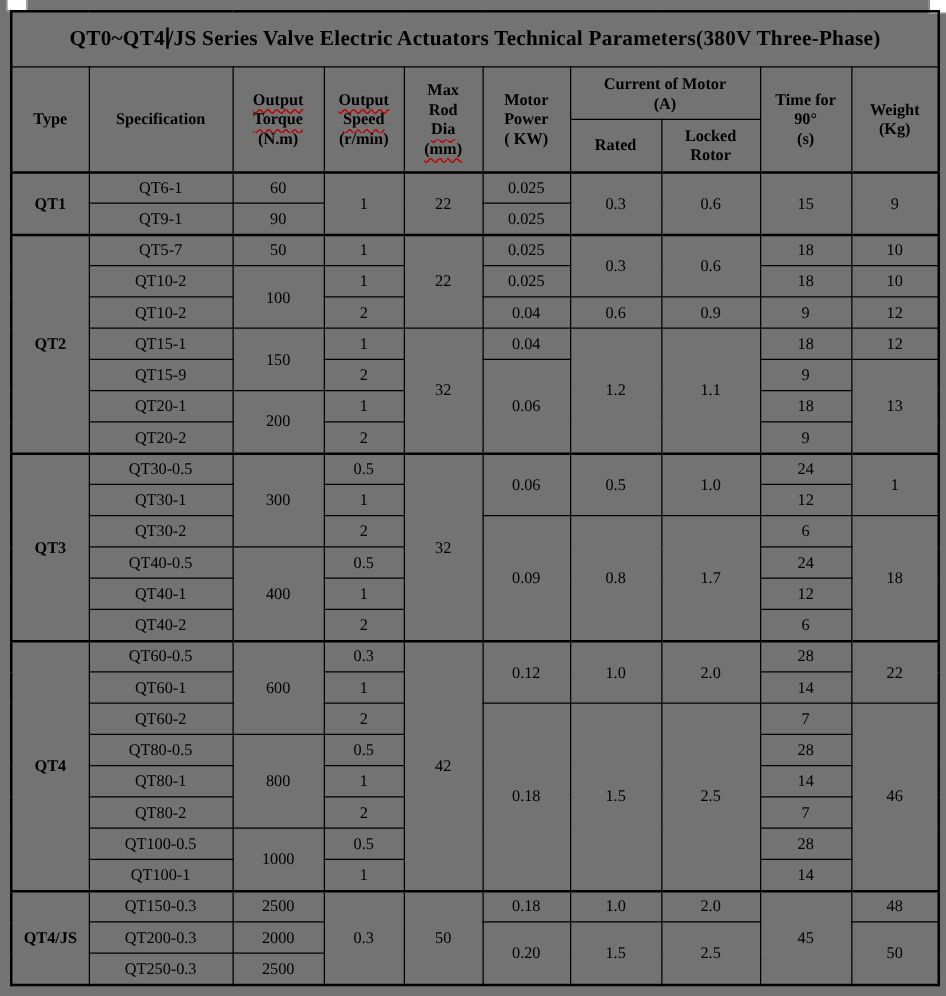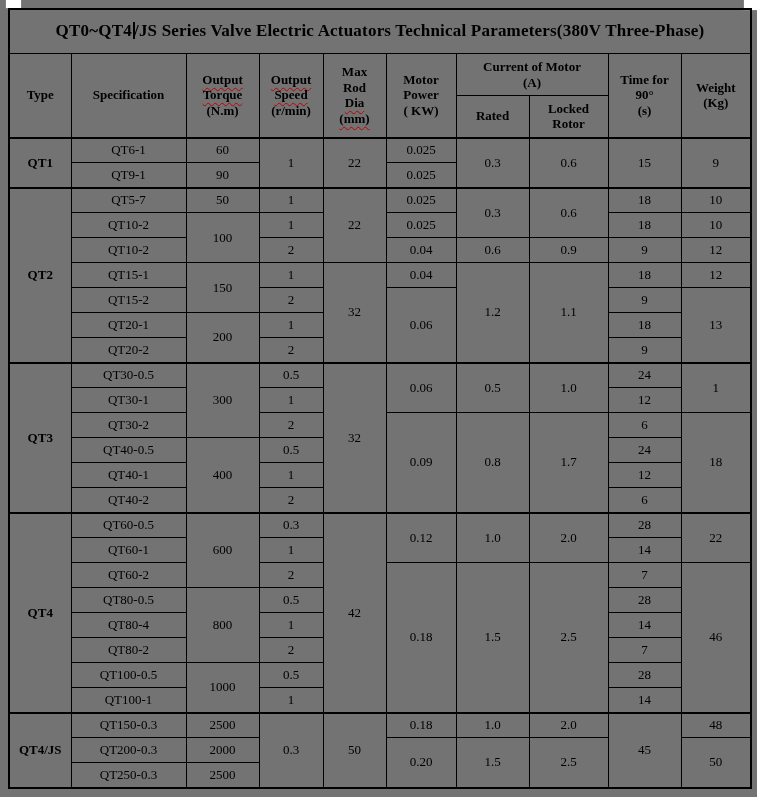--- a/index.html
+++ b/index.html
@@ -148,21 +148,21 @@
           <td rowspan="2">150</td>
           <td>1</td>
           <td rowspan="4">32</td>
           <td>0.04</td>
           <td rowspan="4">1.2</td>
           <td rowspan="4">1.1</td>
           <td>18</td>
           <td>12</td>
         </tr>
         <tr>
-          <td class="left">QT15-2</td>
+          <td class="left">QT15-9</td>
           <td>2</td>
           <td rowspan="3">0.06</td>
           <td>9</td>
           <td rowspan="3">13</td>
         </tr>
         <tr>
           <td class="left">QT20-1</td>
           <td rowspan="2">200</td>
           <td>1</td>
           <td>18</td>
@@ -240,21 +240,21 @@
           <td>7</td>
           <td rowspan="6">46</td>
         </tr>
         <tr>
           <td class="left">QT80-0.5</td>
           <td rowspan="3">800</td>
           <td>0.5</td>
           <td>28</td>
         </tr>
         <tr>
-          <td class="left">QT80-4</td>
+          <td class="left">QT80-1</td>
           <td>1</td>
           <td>14</td>
         </tr>
         <tr>
           <td class="left">QT80-2</td>
           <td>2</td>
           <td>7</td>
         </tr>
         <tr>
           <td class="left">QT100-0.5</td>

